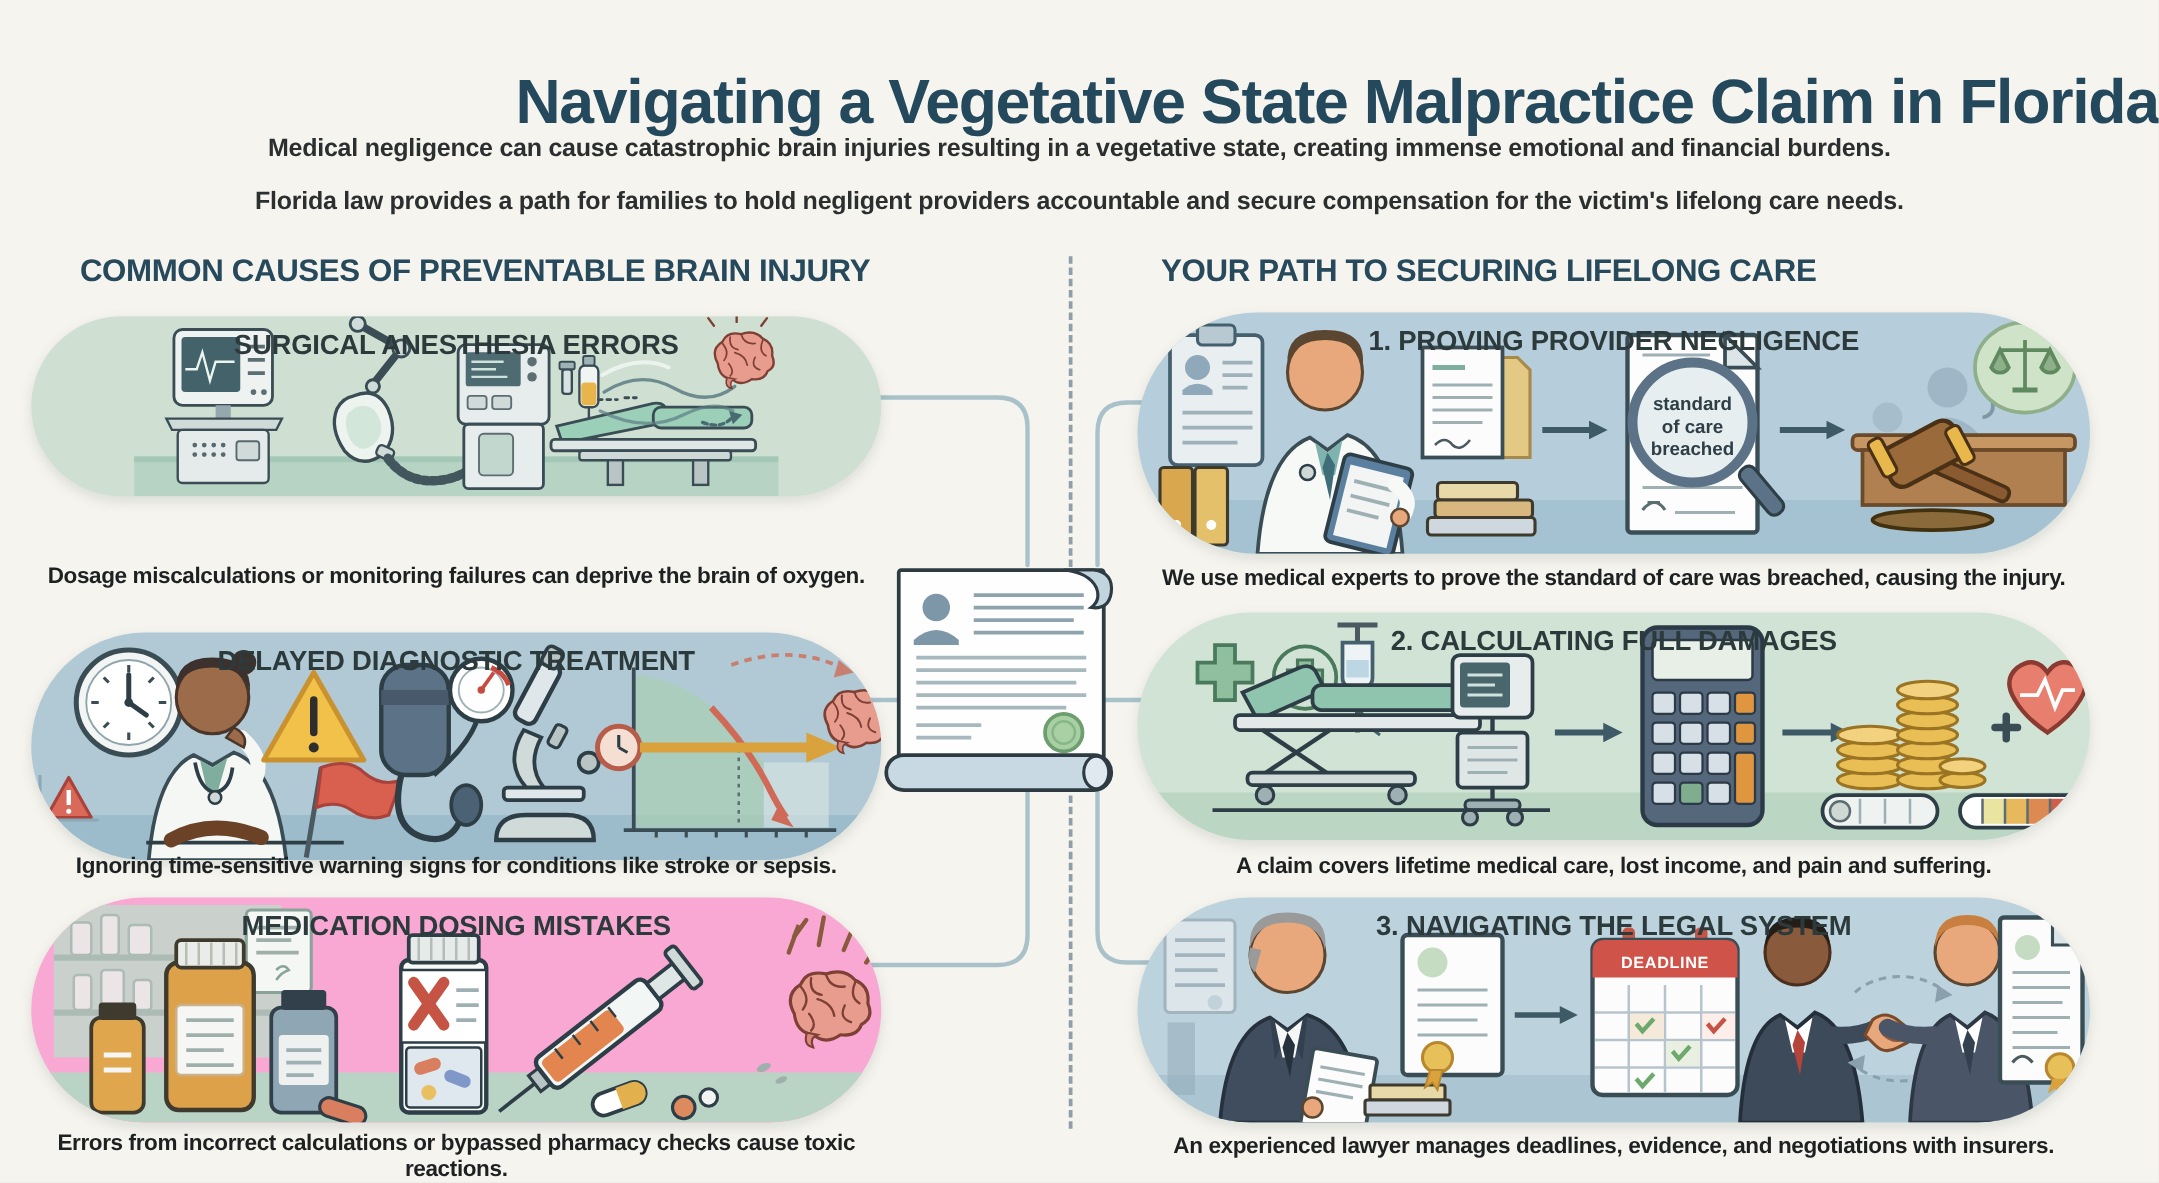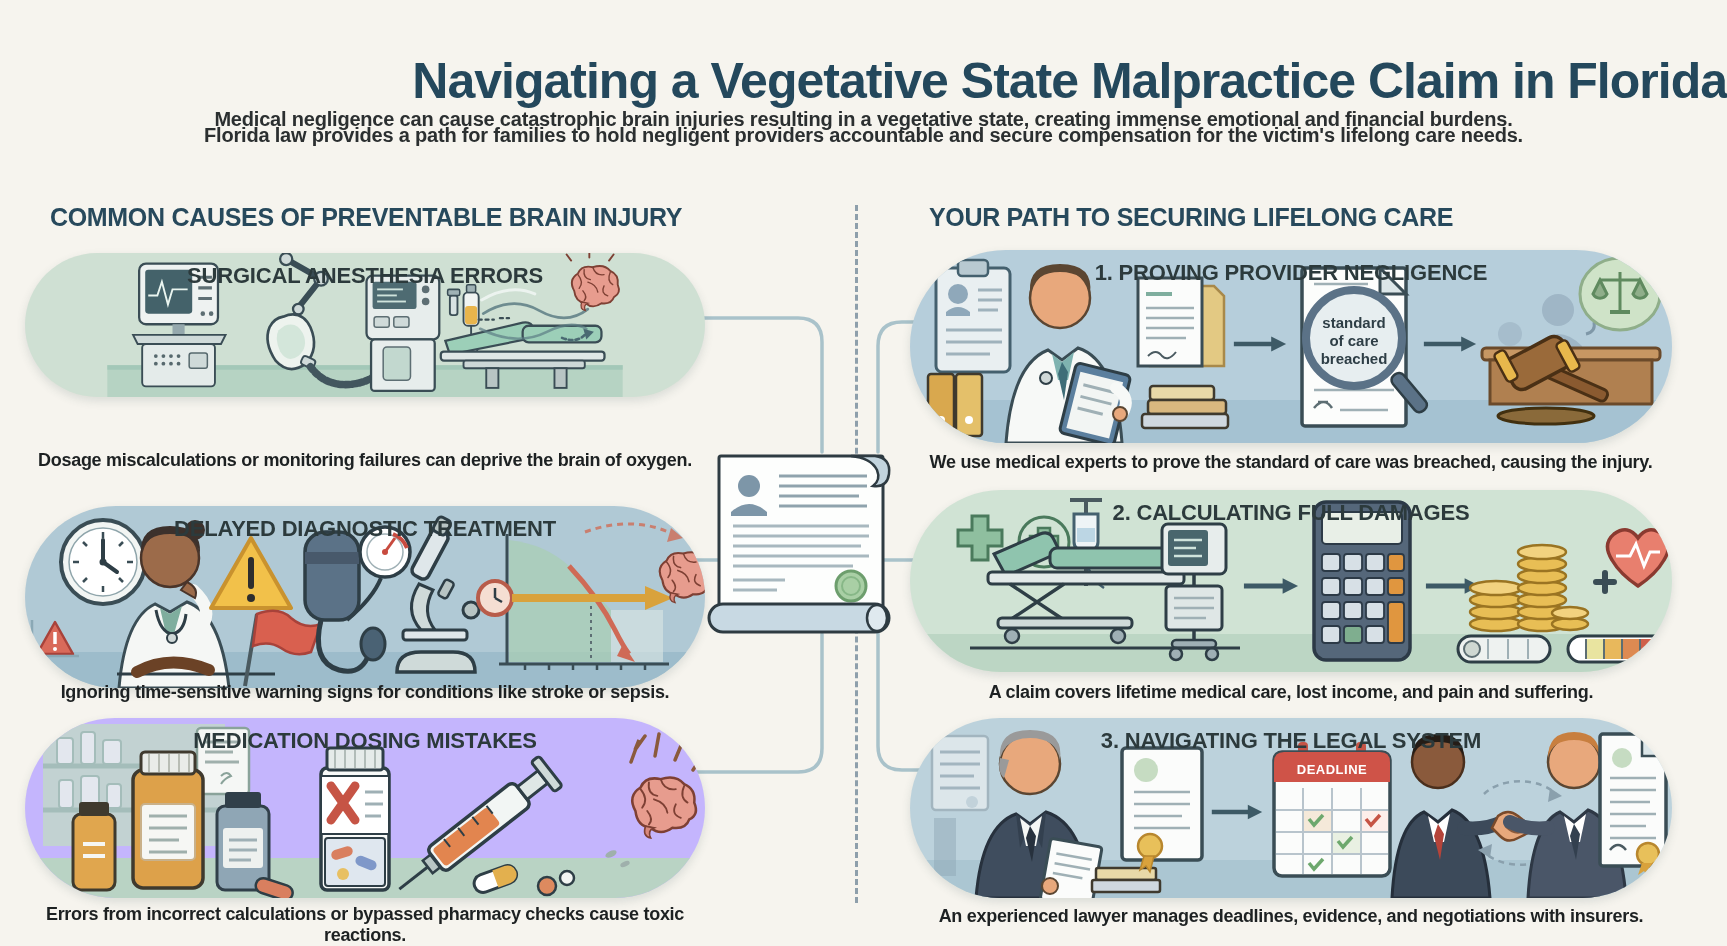--- a/index.html
+++ b/index.html
@@ -2,33 +2,33 @@
 <html><head>
 <meta charset="utf-8">
 <style>
   html,body{margin:0;padding:0;background:#e9e7e1;}
   .stage{position:relative;width:1727px;height:946px;background:#f6f4ee;overflow:hidden;
          font-family:"Liberation Sans",sans-serif;color:#1e2324;}
   .page-title{position:absolute;top:18px;left:0;width:1727px;text-align:right;
     font-size:50px;font-weight:700;letter-spacing:-1px;color:#24485c;}
   .subtitle{position:absolute;left:0;width:1727px;text-align:center;
     font-size:20px;font-weight:600;letter-spacing:-0.2px;color:#2b2f30;}
-  .sub1{top:88px;} .sub2{top:104px;}
+  .sub1{top:88px;} .sub2{top:130px;}
   .col-heading{position:absolute;top:182px;text-align:center;font-size:25px;font-weight:700;
     letter-spacing:-0.3px;color:#27495c;}
-  .left-heading{left:16px;width:700px;text-align:center;}
+  .left-heading{left:30px;width:700px;text-align:center;}
   .right-heading{left:841px;width:700px;}
   .panel{position:absolute;border-radius:96px;overflow:hidden;z-index:2;
     box-shadow:0 4px 10px rgba(50,75,75,.14);}
   .panel .art{position:absolute;left:0;top:0;width:100%;height:100%;}
   .panel-title{position:absolute;top:10px;left:0;right:0;margin:0;text-align:center;
     font-size:22px;font-weight:700;letter-spacing:-0.2px;color:#2c3a3c;z-index:2;}
   .caption{position:absolute;margin:0;text-align:center;font-size:18px;font-weight:700;
     letter-spacing:-0.3px;color:#1d2122;z-index:2;}
-  .p-green{background:#cfe0d3;} .p-blue{background:#b0c9d5;margin-top:16px;} .p-green2{background:#c4b5fd;}
+  .p-green{background:#cfe0d3;} .p-blue{background:#b0c9d5;margin-top:16px;} .p-green2{background:#f9a8d4;}
   .p-rblue{background:#b6cedb;} .p-rgreen{background:#d0e3d4;} .p-rblue2{background:#bcd2dc;}
   .divider{position:absolute;left:855px;top:205px;height:698px;width:0;
     border-left:3px dashed #8e9fab;z-index:0;}
   .connectors{position:absolute;left:0;top:0;z-index:1;}
   .scroll-wrap{position:absolute;left:705px;top:448px;width:205px;height:192px;z-index:3;}
   svg text{font-family:"Liberation Sans",sans-serif;}
 </style>
 </head>
 <body>
 

